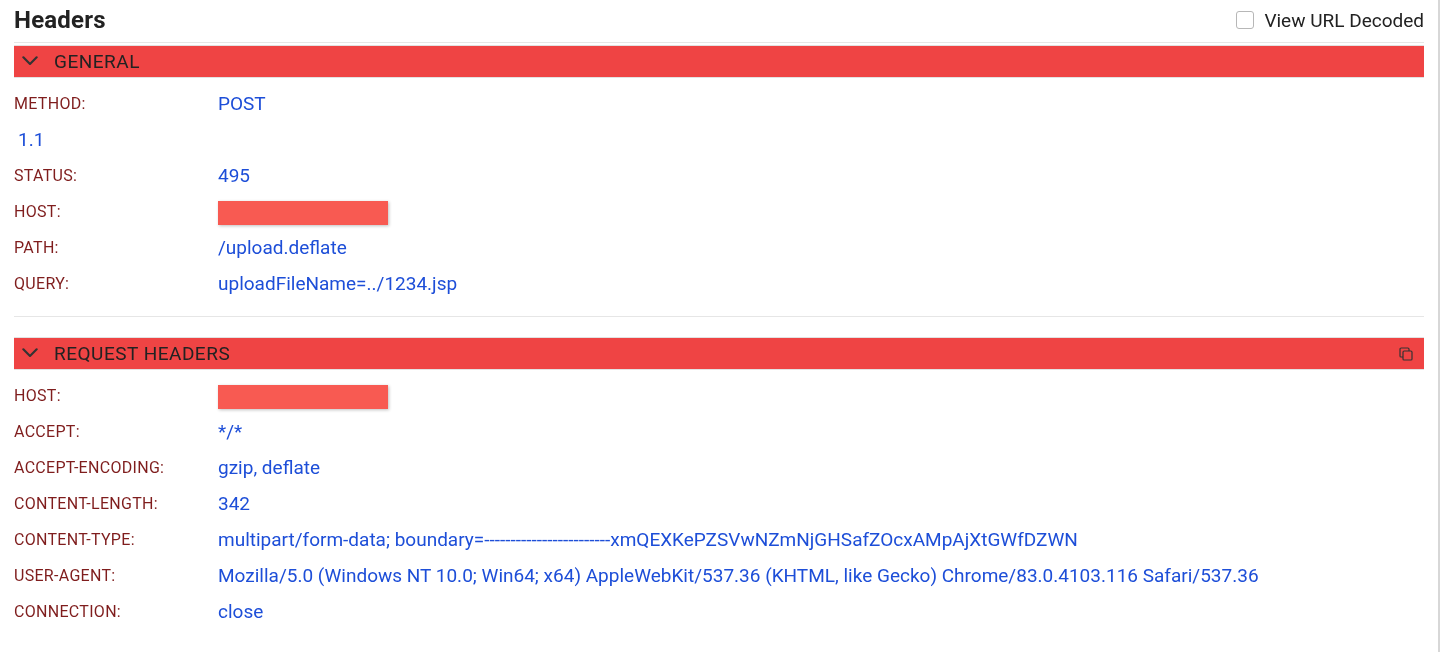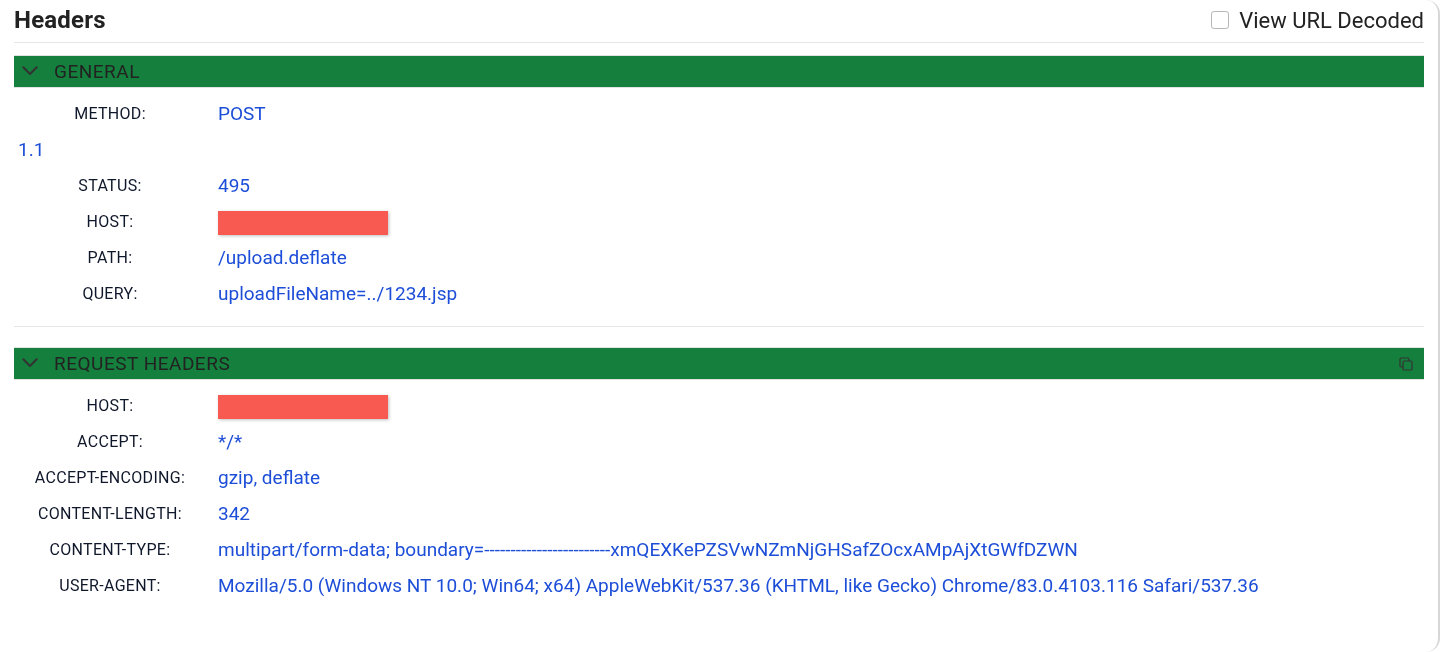--- a/index.html
+++ b/index.html
@@ -11,65 +11,64 @@
     background: #fff;
     font-size: 18px;
   }
   .panel {
     width: 1440px;
     height: 652px;
     padding: 4px 14px 0 14px;
     border-right: 2px solid #d7d7d7;
     overflow: hidden;
     position: relative;
-    border-radius: 14px;
   }
   .top-row {
     display: flex;
     align-items: center;
     justify-content: space-between;
     padding: 2px 0 8px 0;
   }
   .page-title {
     font-size: 24px;
     font-weight: 700;
     margin: 0;
     letter-spacing: 0.2px;
   }
   .view-decoded {
     display: flex;
     align-items: center;
     gap: 10px;
-    font-size: 22px;
+    font-size: 19px;
   }
   .checkbox {
     display: inline-block;
     width: 18px;
     height: 18px;
     border: 1.5px solid #b7b7b7;
     border-radius: 3px;
     background: #fff;
   }
   .hr-top {
     border: none;
     border-top: 1px solid #e6e6e6;
     margin: 0;
   }
   .section-header {
-    background: #15803d;
+    background: #ef4444;
     border-top: 1px solid #e2e2e2;
     border-bottom: 1px solid #e2e2e2;
     padding: 4px 8px;
     display: flex;
     align-items: center;
     gap: 16px;
     font-size: 19px;
     letter-spacing: 0.5px;
     position: relative;
-    margin-top: 12px;
+    margin-top: 2px;
   }
   .section-header .chev {
     font-size: 14px;
     display: inline-flex;
     align-items: center;
     justify-content: center;
     width: 16px;
   }
   .section-header .title {
     font-weight: 400;
@@ -92,23 +91,23 @@
     padding: 8px 0 8px 0;
   }
   .kv-row {
     display: flex;
     align-items: center;
     padding: 4px 0;
     line-height: 28px;
   }
   .kv-key {
     width: 200px;
-    text-align: center;
+    text-align: left;
     font-size: 16px;
-    color: #0f172a;
+    color: #7f1d1d;
     letter-spacing: 0.3px;
     padding-right: 8px;
     flex-shrink: 0;
     text-transform: uppercase;
   }
   .kv-val {
     font-size: 19px;
     color: #1d4ed8;
     padding-left: 4px;
     white-space: pre;
@@ -210,15 +209,19 @@
       <div class="kv-val">342</div>
     </div>
     <div class="kv-row">
       <div class="kv-key">CONTENT-TYPE:</div>
       <div class="kv-val">multipart/form-data; boundary=------------------------xmQEXKePZSVwNZmNjGHSafZOcxAMpAjXtGWfDZWN</div>
     </div>
     <div class="kv-row">
       <div class="kv-key">USER-AGENT:</div>
       <div class="kv-val">Mozilla/5.0 (Windows NT 10.0; Win64; x64) AppleWebKit/537.36 (KHTML, like Gecko) Chrome/83.0.4103.116 Safari/537.36</div>
     </div>
+    <div class="kv-row">
+      <div class="kv-key">CONNECTION:</div>
+      <div class="kv-val">close</div>
+    </div>
   </div>
 
 </div>
 
 </body></html>

